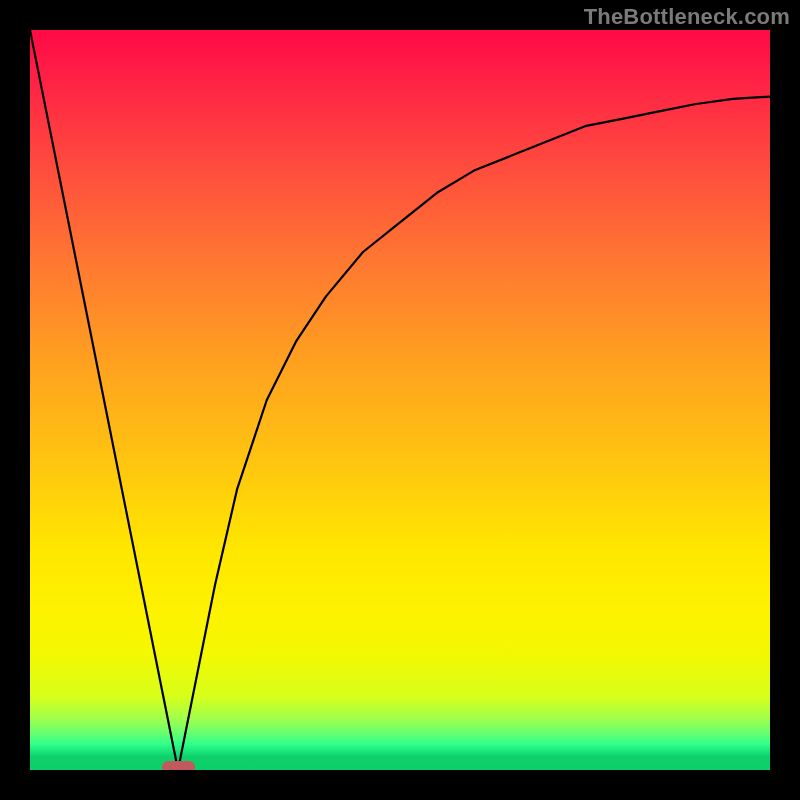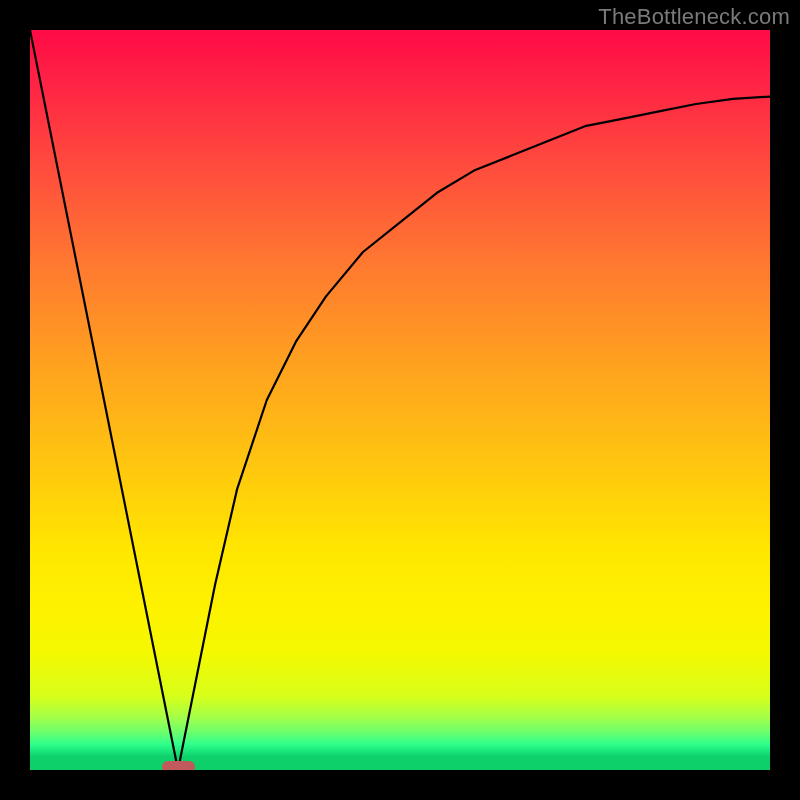--- a/index.html
+++ b/index.html
@@ -53,21 +53,21 @@
     left: 0; top: 0;
     width: 740px;
     height: 740px;
   }
   .watermark {
     position: absolute;
     top: 4px;
     right: 10px;
     color: #7a7a7a;
     font-size: 22px;
-    font-weight: 400;
+    font-weight: 700;
     letter-spacing: 0.2px;
     user-select: none;
   }
   .marker {
     position: absolute;
     width: 33px;
     height: 12px;
     background: #c05a5d;
     border-radius: 6px;
   }

